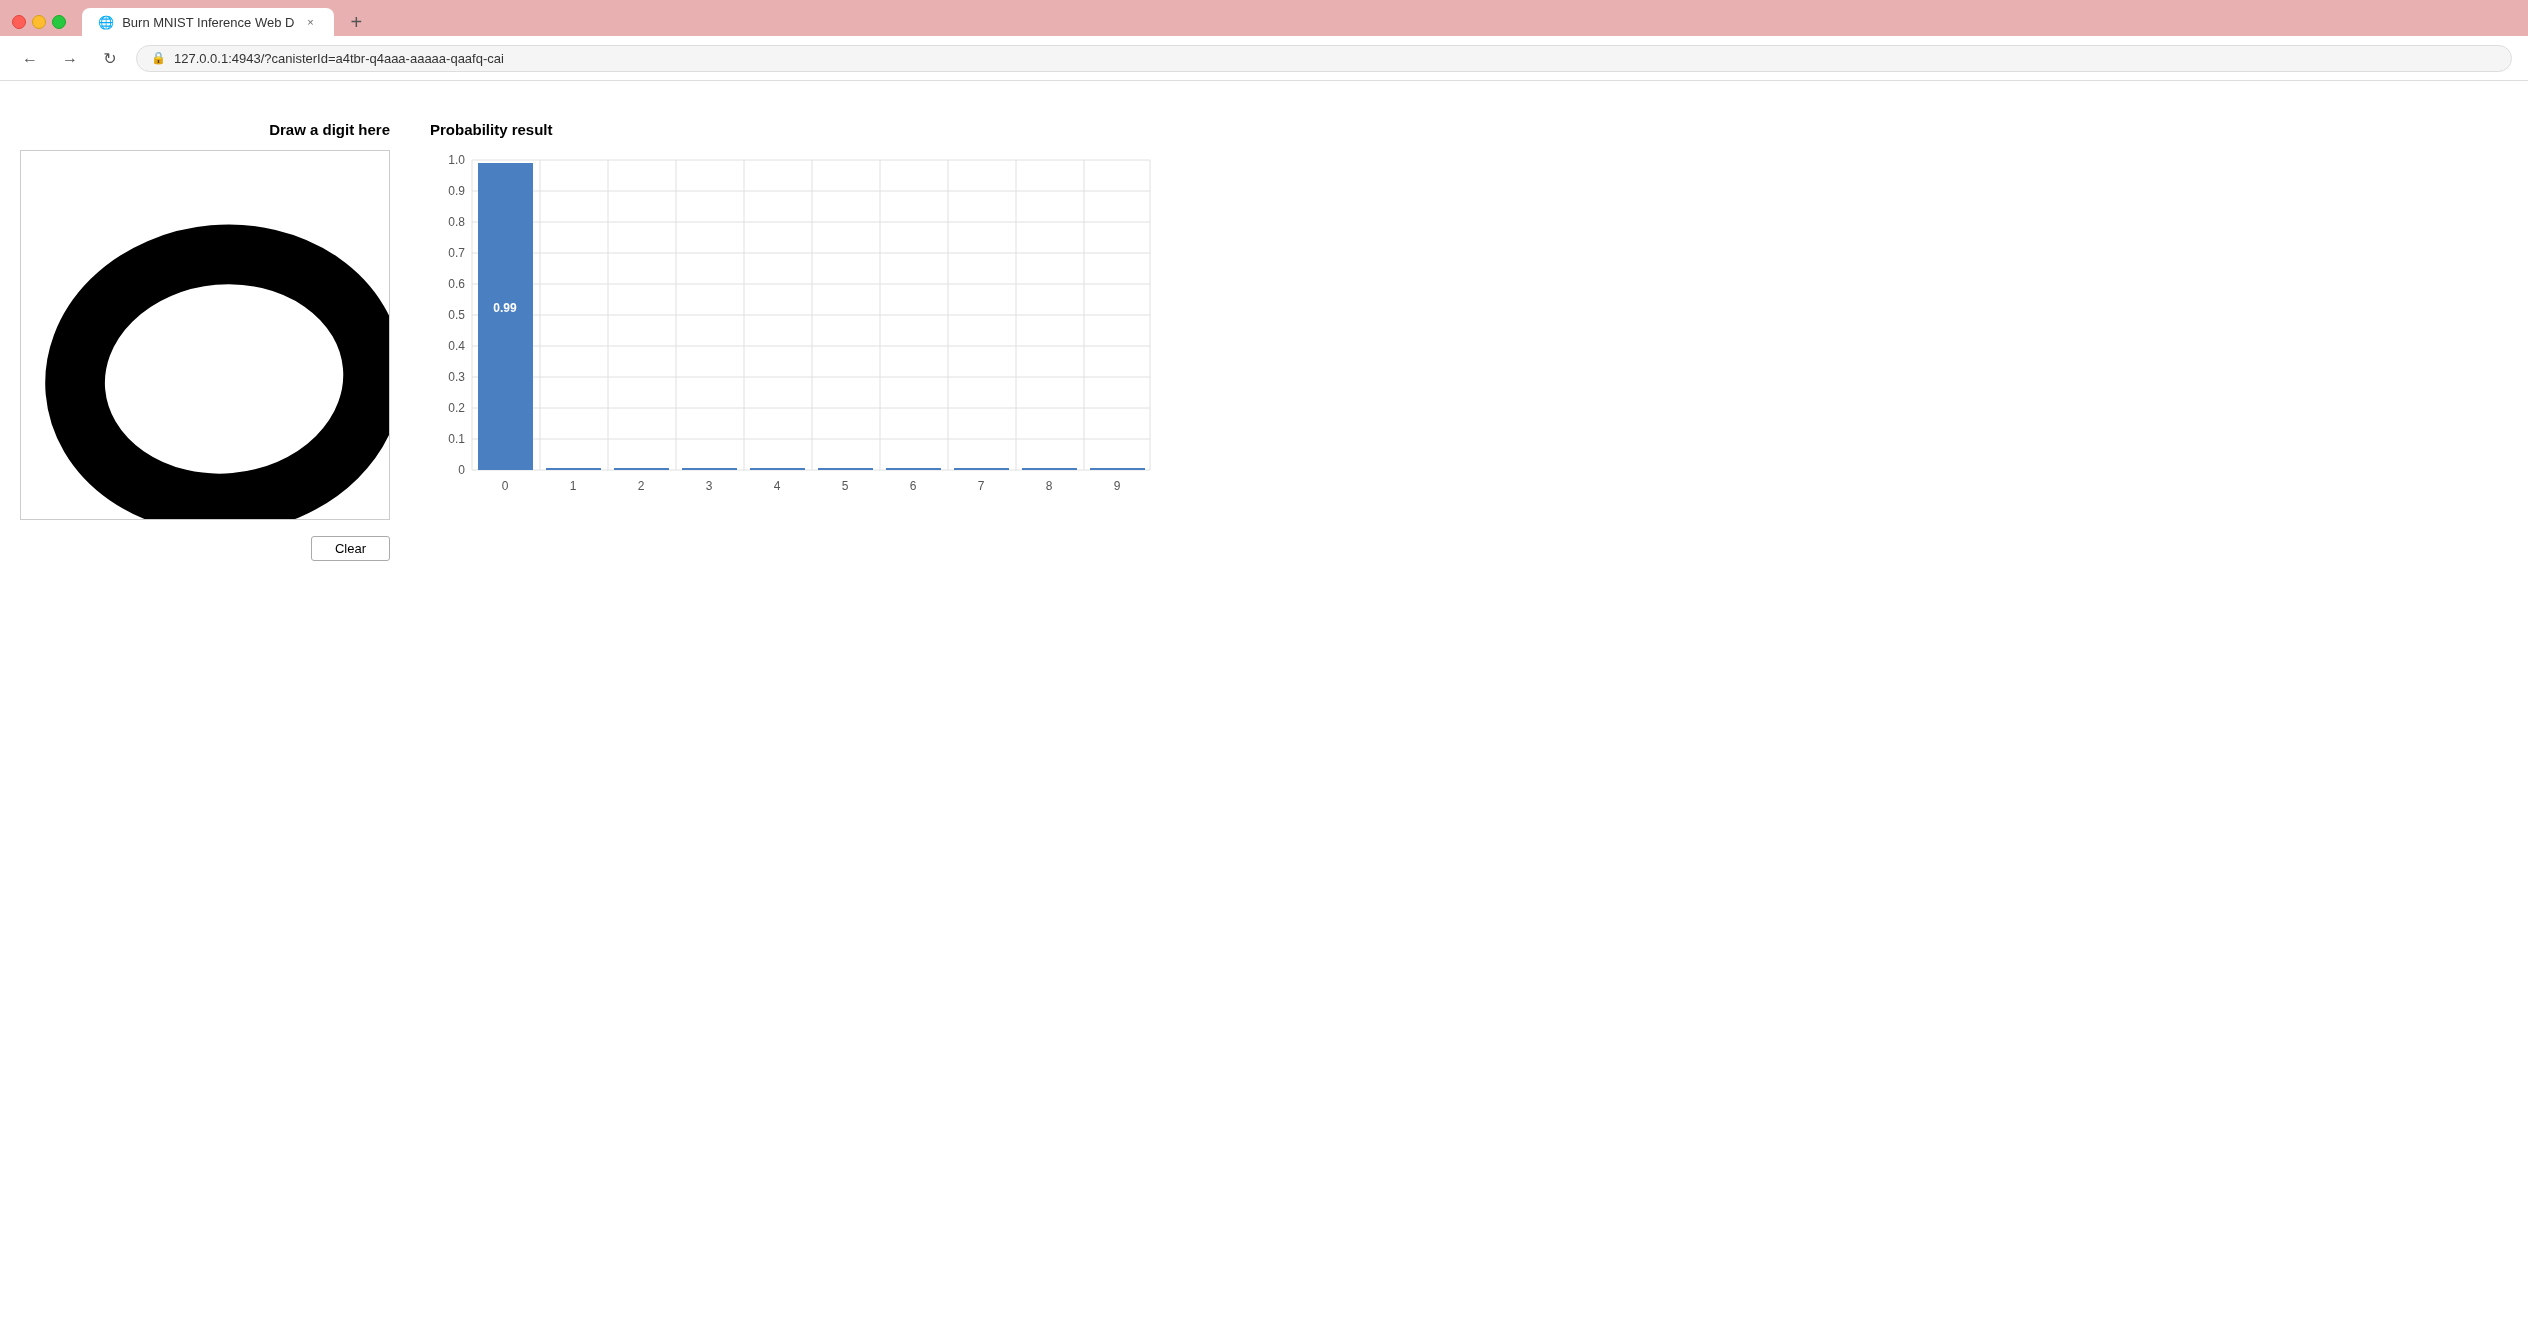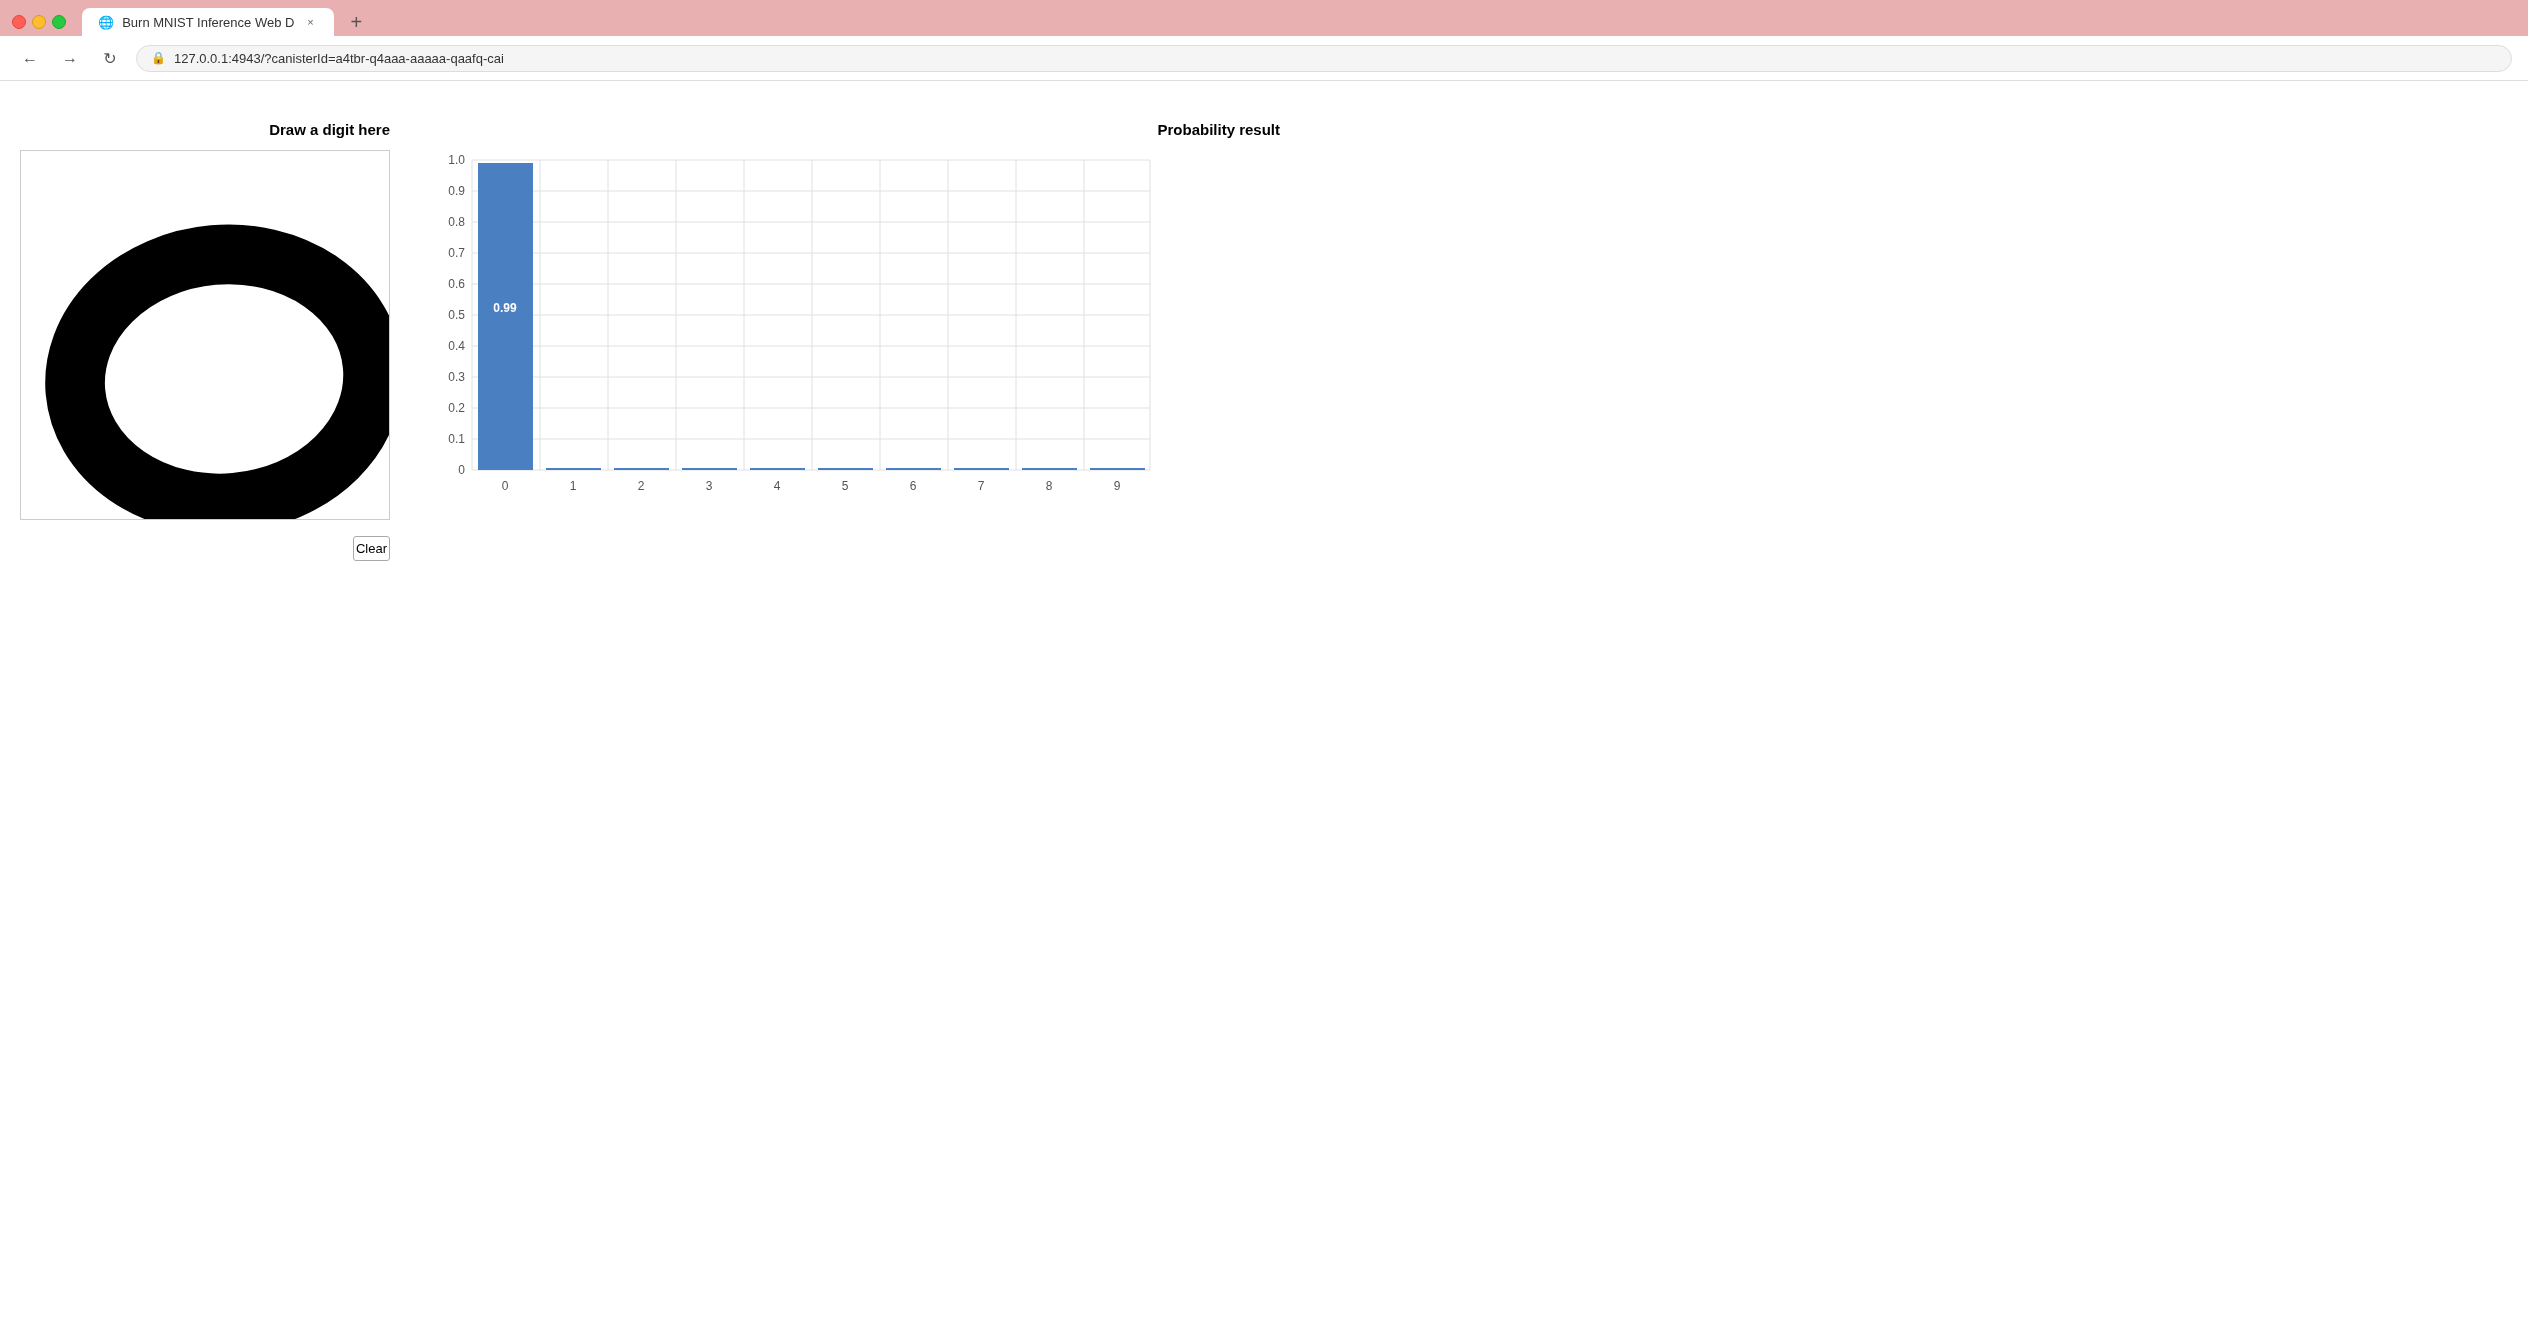--- a/index.html
+++ b/index.html
@@ -154,21 +154,21 @@
       overflow: hidden;
     }
 
     .digit-drawing {
       width: 100%;
       height: 100%;
     }
 
     .clear-btn {
       margin-top: 4px;
-      padding: 4px 2px;
+      padding: 4px 23px;
       font-size: 13px;
       background: #fff;
       border: 1px solid #aaa;
       border-radius: 3px;
       cursor: pointer;
       color: #000;
     }
 
     .cropped-section {
       display: flex;
@@ -189,21 +189,21 @@
     }
 
     .cropped-digit {
       width: 110px;
       height: 110px;
     }
 
     .chart-section {
       display: flex;
       flex-direction: column;
-      align-items: flex-end;
+      align-items: flex-start;
       gap: 12px;
       flex: 1;
     }
 
     .chart-container {
       width: 100%;
       position: relative;
     }
 
     .chart-svg {

